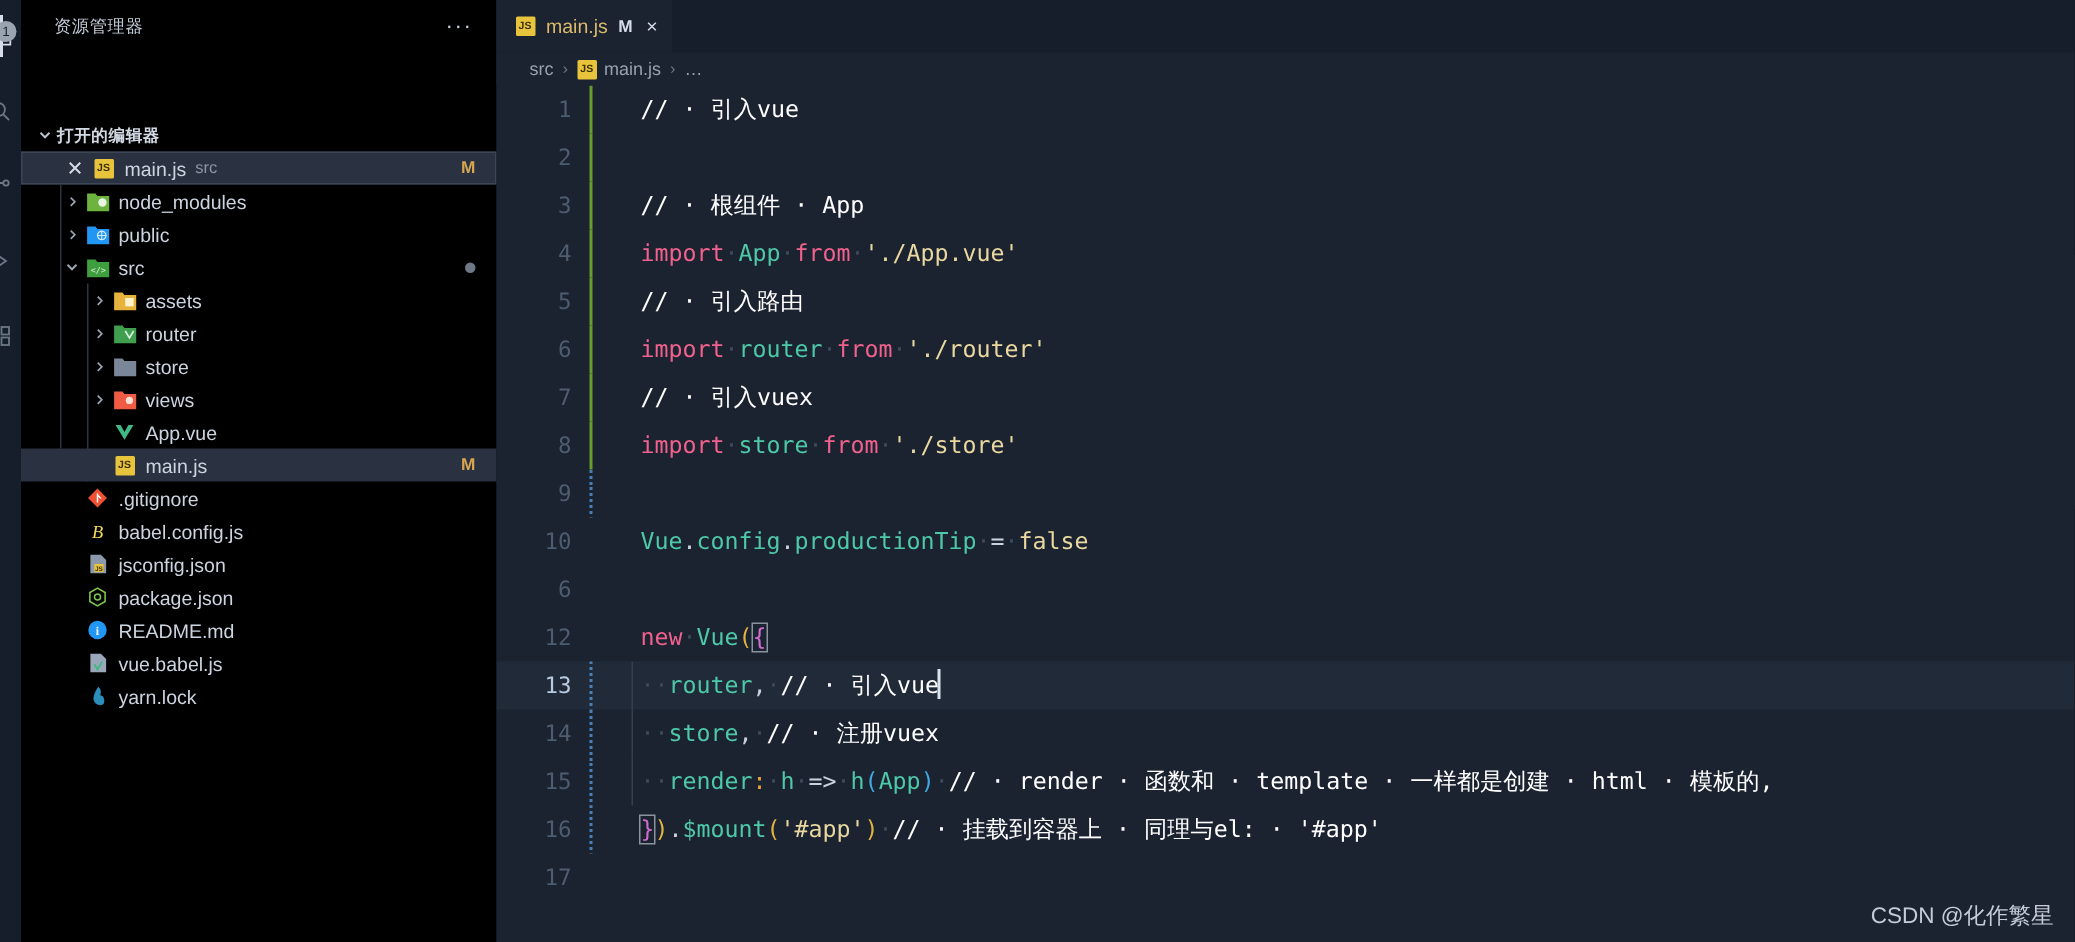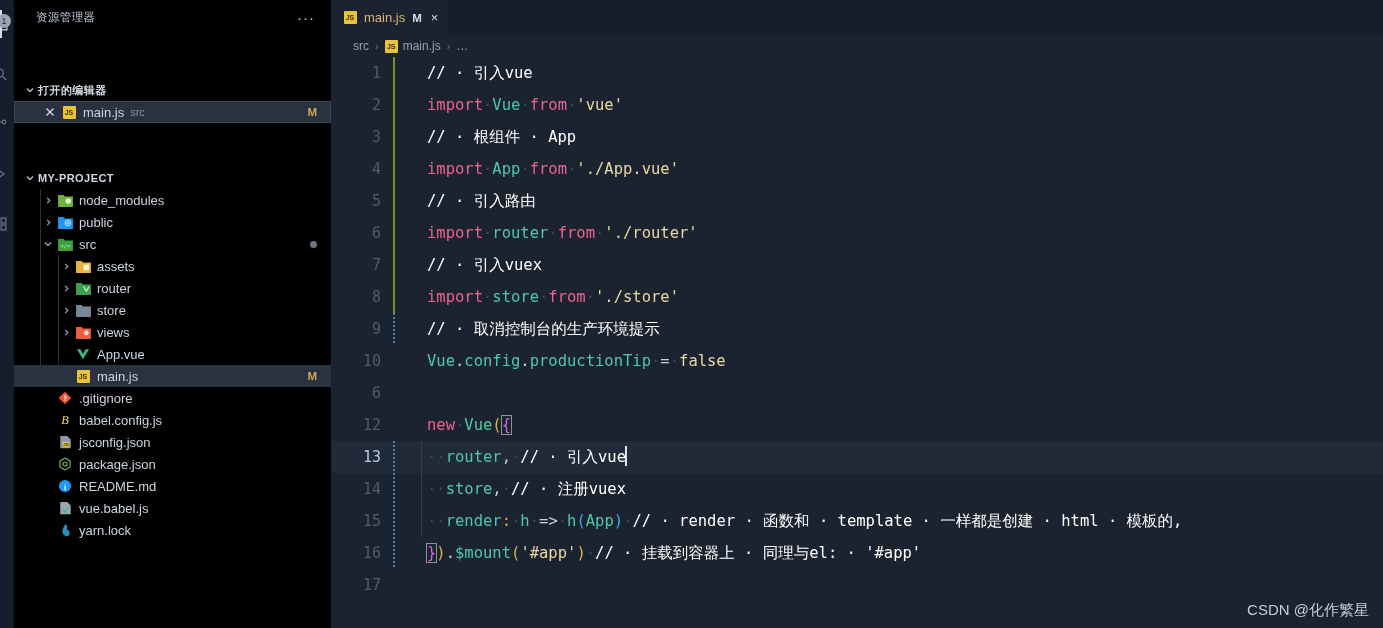--- a/index.html
+++ b/index.html
@@ -248,28 +248,20 @@
           </svg>
       </span>
       <span class="ficon">
           <span class="js-badge">JS</span>
         </span>
       <span class="label">main.js</span>
       <span class="sublabel">src</span>
       <span class="mbadge">M</span>
     </div>
 
-    <div class="section-head">
-      <span class="twisty">
-        <svg width="10" height="10" viewBox="0 0 10 10" fill="none" stroke="currentColor" stroke-width="1.3">
-            <path d="M2 3.5L5 6.5L8 3.5"></path>
-          </svg>
-      </span>
-      <span>MY-PROJECT</span>
-    </div>
 
     <div style="position:relative">
       <div class="tree-guide" style="left:26px; top:0; height:176px;"></div>
 
       <div class="row" style="padding-left:26px">
         <span class="arrow">
           <svg width="9" height="9" viewBox="0 0 10 10" fill="none" stroke="currentColor" stroke-width="1.3">
               <path d="M3.5 2L6.5 5L3.5 8"></path>
             </svg>
         </span>
@@ -498,21 +490,20 @@
 
       <div class="cline">
         <span class="gutter">1</span>
         <span class="guide g-green"></span>
         <span class="ctext"><span class="c-cmt">// · 引入vue</span></span>
       </div>
 
       <div class="cline">
         <span class="gutter">2</span>
         <span class="guide g-green"></span>
-        <span class="ctext"><span class="c-kw">import</span><span class="c-dot">·</span><span class="c-var">Vue</span><span class="c-dot">·</span><span class="c-kw">from</span><span class="c-dot">·</span><span class="c-str">'vue'</span></span>
       </div>
 
       <div class="cline">
         <span class="gutter">3</span>
         <span class="guide g-green"></span>
         <span class="ctext"><span class="c-cmt">// · 根组件 · App</span></span>
       </div>
 
       <div class="cline">
         <span class="gutter">4</span>
@@ -540,21 +531,20 @@
 
       <div class="cline">
         <span class="gutter">8</span>
         <span class="guide g-green"></span>
         <span class="ctext"><span class="c-kw">import</span><span class="c-dot">·</span><span class="c-var">store</span><span class="c-dot">·</span><span class="c-kw">from</span><span class="c-dot">·</span><span class="c-str">'./store'</span></span>
       </div>
 
       <div class="cline">
         <span class="gutter">9</span>
         <span class="guide g-dash"></span>
-        <span class="ctext"><span class="c-cmt">// · 取消控制台的生产环境提示</span></span>
       </div>
 
       <div class="cline">
         <span class="gutter">10</span>
         <span class="ctext"><span class="c-var">Vue</span><span class="c-punct">.</span><span class="c-var">config</span><span class="c-punct">.</span><span class="c-var">productionTip</span><span class="c-dot">·</span><span class="c-op">=</span><span class="c-dot">·</span><span class="c-str">false</span></span>
       </div>
 
       <div class="cline">
         <span class="gutter">6</span>
         <span class="ctext"></span>

